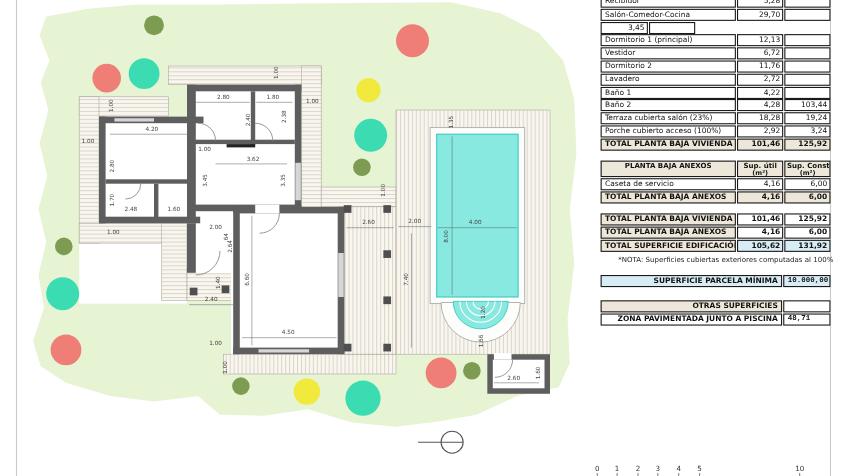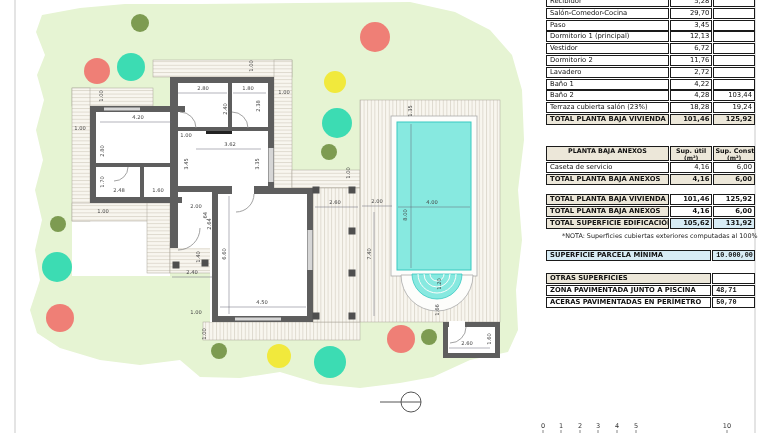--- a/index.html
+++ b/index.html
@@ -8,21 +8,21 @@
   #plan-svg{position:absolute;left:0;top:0;}
   
   #table-panel{position:absolute;left:546px;top:0;width:209px;height:433px;font-family:"DejaVu Sans",sans-serif;}
   .tsec{position:absolute;left:0;width:209px;}
   .trow{display:flex;gap:1px;margin-bottom:0.8px;}
   .tcell{box-sizing:border-box;border:1px solid #1a1a1a;background:#fff;height:11px;
     font-size:6.8px;line-height:9.5px;color:#111;padding:0 3px;white-space:nowrap;overflow:hidden;}
   .tname{width:124px;text-align:left;}
   .tval{width:43px;text-align:right;padding-right:2px;}
   .tval2{width:42px;text-align:right;padding-right:2px;}
-  .wname{width:166px;text-align:left;}
+  .wname{width:166px;text-align:right;}
   .wval{width:43px;text-align:left;padding-right:14px;font-family:Liberation Mono, monospace;}
   .bold .tcell, .tcell.b{font-weight:bold;}
   .bg-beige{background:#ece7d9 !important;}
   .bg-blue{background:#d8ecf5 !important;}
   .hdr2{height:15px !important;text-align:center;padding:0 1px;}
   .hdr2 .l2{font-size:6px;line-height:6px;}
   .hdr2 .l1{font-size:6.4px;line-height:8px;}
   .note{position:absolute;left:16px;width:209px;font-size:6.4px;color:#222;}
 </style>
 </head>
@@ -234,21 +234,20 @@
           <div class="tcell tname">Recibidor</div>
           <div class="tcell tval">5,28</div>
           <div class="tcell tval2"></div>
         </div>
         <div class="trow">
           <div class="tcell tname">Salón-Comedor-Cocina</div>
           <div class="tcell tval">29,70</div>
           <div class="tcell tval2"></div>
         </div>
         <div class="trow">
-          <div class="tcell tname">Paso</div>
           <div class="tcell tval">3,45</div>
           <div class="tcell tval2"></div>
         </div>
         <div class="trow">
           <div class="tcell tname">Dormitorio 1 (principal)</div>
           <div class="tcell tval">12,13</div>
           <div class="tcell tval2"></div>
         </div>
         <div class="trow">
           <div class="tcell tname">Vestidor</div>
@@ -272,20 +271,25 @@
         </div>
         <div class="trow">
           <div class="tcell tname">Baño 2</div>
           <div class="tcell tval">4,28</div>
           <div class="tcell tval2">103,44</div>
         </div>
         <div class="trow">
           <div class="tcell tname">Terraza cubierta salón (23%)</div>
           <div class="tcell tval">18,28</div>
           <div class="tcell tval2">19,24</div>
+        </div>
+        <div class="trow">
+          <div class="tcell tname">Porche cubierto acceso (100%)</div>
+          <div class="tcell tval">2,92</div>
+          <div class="tcell tval2">3,24</div>
         </div>
         <div class="trow">
           <div class="tcell tname b bg-beige">TOTAL PLANTA BAJA VIVIENDA</div>
           <div class="tcell tval b bg-beige">101,46</div>
           <div class="tcell tval2 b bg-beige">125,92</div>
         </div>
       </div>
   <div class="tsec" id="sec-anexos" style="top:146px">
         <div class="trow">
           <div class="tcell tname b bg-beige hdr2">
@@ -337,20 +341,16 @@
       </div>
   <div class="tsec" id="sec-otras" style="top:273px">
         <div class="trow">
           <div class="tcell wname b bg-beige">OTRAS SUPERFICIES</div>
           <div class="tcell wval b"></div>
         </div>
         <div class="trow">
           <div class="tcell wname b">ZONA PAVIMENTADA JUNTO A PISCINA</div>
           <div class="tcell wval b">48,71</div>
         </div>
-        <div class="trow">
-          <div class="tcell wname b">ACERAS PAVIMENTADAS EN PERÍMETRO</div>
-          <div class="tcell wval b">50,70</div>
-        </div>
       </div>
 </div>
 
 </div>
 
 </body></html>

